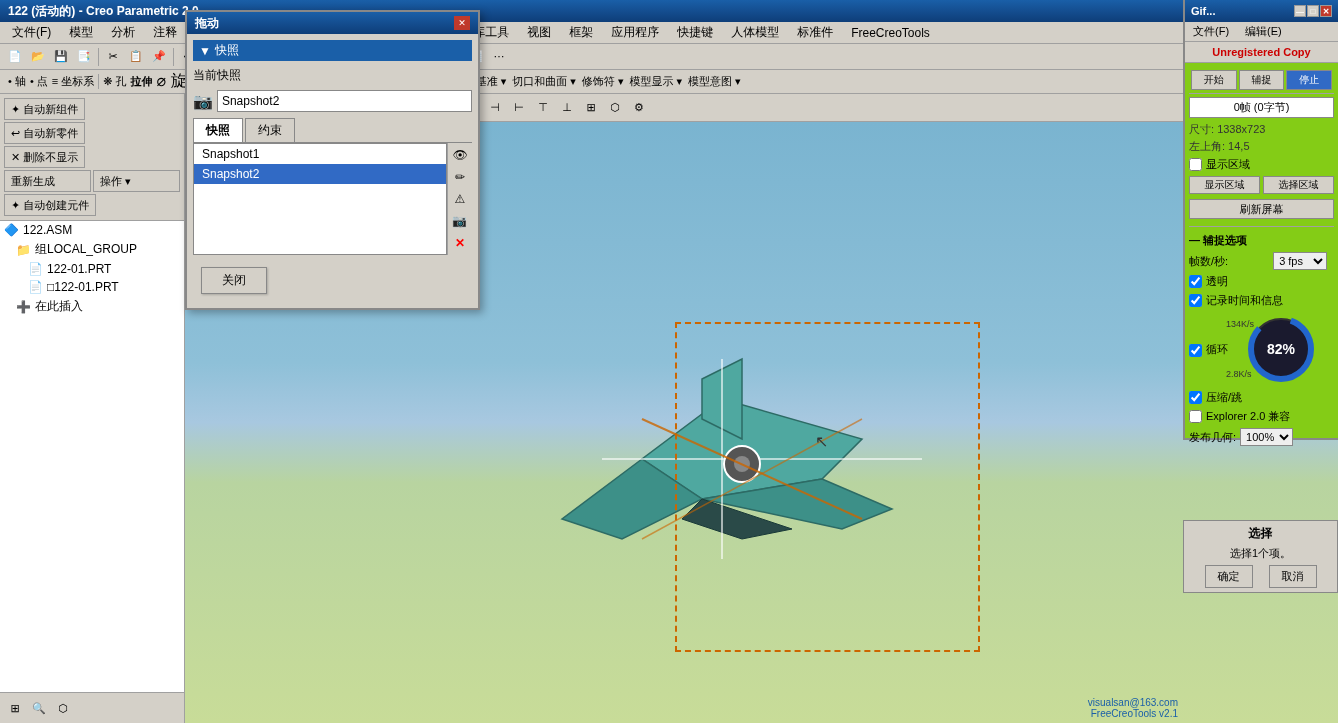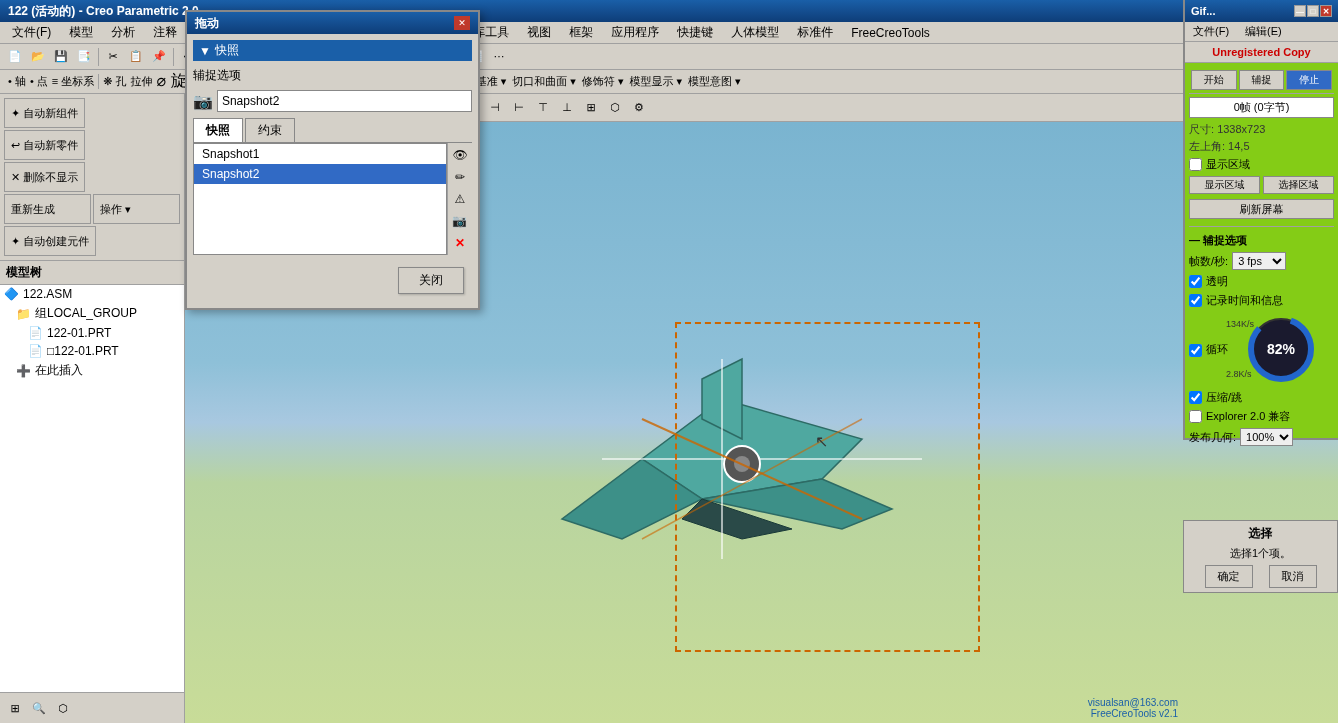--- a/index.html
+++ b/index.html
@@ -100,21 +100,21 @@
       border-bottom: 1px solid #a0a0a0;
     }
 
     .left-btn-row {
       display: flex;
       gap: 2px;
       align-items: center;
     }
 
     .side-btn {
-      height: 30px;
+      height: 22px;
       padding: 0 6px;
       border: 1px solid #999;
       background: #d4d0c8;
       cursor: pointer;
       font-size: 11px;
       display: flex; align-items: center; gap: 3px;
     }
 
     .model-tree-header {
       padding: 3px 6px;
@@ -314,21 +314,21 @@
       width: 20px; height: 20px;
       border: 1px solid transparent;
       background: transparent;
       cursor: pointer;
       display: flex; align-items: center; justify-content: center;
       font-size: 12px;
     }
 
     .dialog-bottom {
       display: flex;
-      justify-content: flex-end;
+      justify-content: flex-start;
       padding: 8px;
       margin-top: 4px;
     }
 
     .close-btn {
       padding: 4px 20px;
       background: #d4d0c8;
       border: 1px solid #888;
       font-size: 12px;
       cursor: pointer;
@@ -461,20 +461,21 @@
       align-items: center;
       gap: 4px;
       font-size: 11px;
       padding: 2px 0;
     }
 
     .fps-select {
       border: 1px solid #888;
       font-size: 11px;
       padding: 1px;
+      margin-left: 41px;
     }
 
     .checkbox-row {
       display: flex;
       align-items: center;
       gap: 4px;
       font-size: 11px;
       padding: 2px 0;
     }
 
@@ -618,21 +619,21 @@
 </div>
 
 <div class="menu-bar2">
   <div style="display:flex; align-items:center; padding:0 4px; gap:4px; border-right:1px solid #a0a0a0;">
     <span style="font-size:11px; cursor:pointer;">• 轴</span>
     <span style="font-size:11px; cursor:pointer;">• 点</span>
     <span style="font-size:11px; cursor:pointer;">≡ 坐标系</span>
   </div>
   <div style="display:flex; align-items:center; padding:0 4px; gap:4px; border-right:1px solid #a0a0a0;">
     <span style="font-size:11px; cursor:pointer;">❋ 孔</span>
-    <span style="font-size:11px; cursor:pointer;">拉伸</span>
+    <span style="font-size:11px; cursor:pointer;font-weight:bold;">拉伸</span>
     <span style="font-size:16px; cursor:pointer;">⌀ 旋转</span>
   </div>
   <div style="display:flex; align-items:center; padding:0 4px; gap:4px; border-right:1px solid #a0a0a0;">
     <span style="font-size:11px; cursor:pointer;">阵列</span>
     <span style="font-size:11px; cursor:pointer;">管理视图</span>
     <span style="font-size:11px; cursor:pointer;">截面</span>
     <span style="font-size:11px; cursor:pointer;">外观库</span>
     <span style="font-size:11px; cursor:pointer;">显示样式</span>
     <span style="font-size:11px; cursor:pointer;">元件</span>
     <span style="font-size:11px; cursor:pointer;">发布几何</span>
@@ -661,21 +662,20 @@
       </div>
       <div class="left-btn-row" style="justify-content:flex-start; display:flex; gap:2px;">
         <div class="side-btn" style="flex:1;">重新生成</div>
         <div class="side-btn" style="flex:1;">操作 ▾</div>
       </div>
       <div class="left-btn-row">
         <div class="side-btn">✦ 自动创建元件</div>
       </div>
     </div>
 
-    <div class="model-tree-header">模型树</div>
 
     <div class="model-tree">
       <div class="tree-item">
         <span>🔷</span>
         <span>122.ASM</span>
       </div>
       <div class="tree-item tree-indent1">
         <span>📁</span>
         <span>组LOCAL_GROUP</span>
       </div>
@@ -769,21 +769,21 @@
     <span>拖动</span>
     <button class="dialog-close-btn">✕</button>
   </div>
   <div class="dialog-content">
     <div class="dialog-section-header">
       <span>▼</span>
       <span>快照</span>
     </div>
 
     <div class="current-snapshot-label">
-      <span>辅捉选项</span>
+      <span>当前快照</span>
     </div>
     <div style="display:flex; align-items:center; gap:4px; margin-bottom:6px;">
       <span style="font-size:16px;">📷</span>
       <input class="snapshot-input" type="text" value="Snapshot2" style="">
     </div>
 
     <div class="dialog-tabs">
       <div class="dialog-tab active">快照</div>
       <div class="dialog-tab">约束</div>
     </div>

